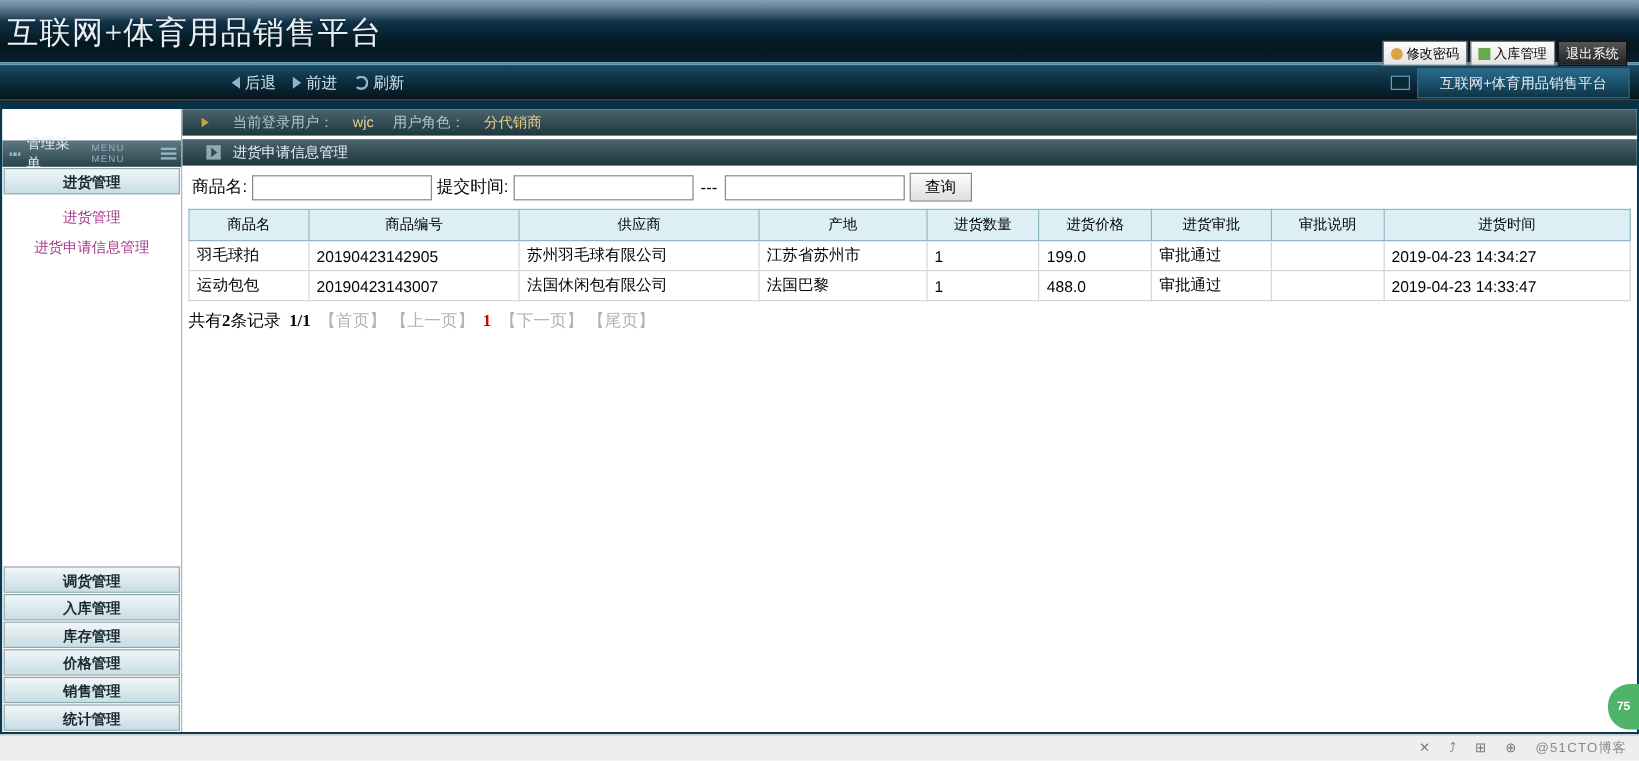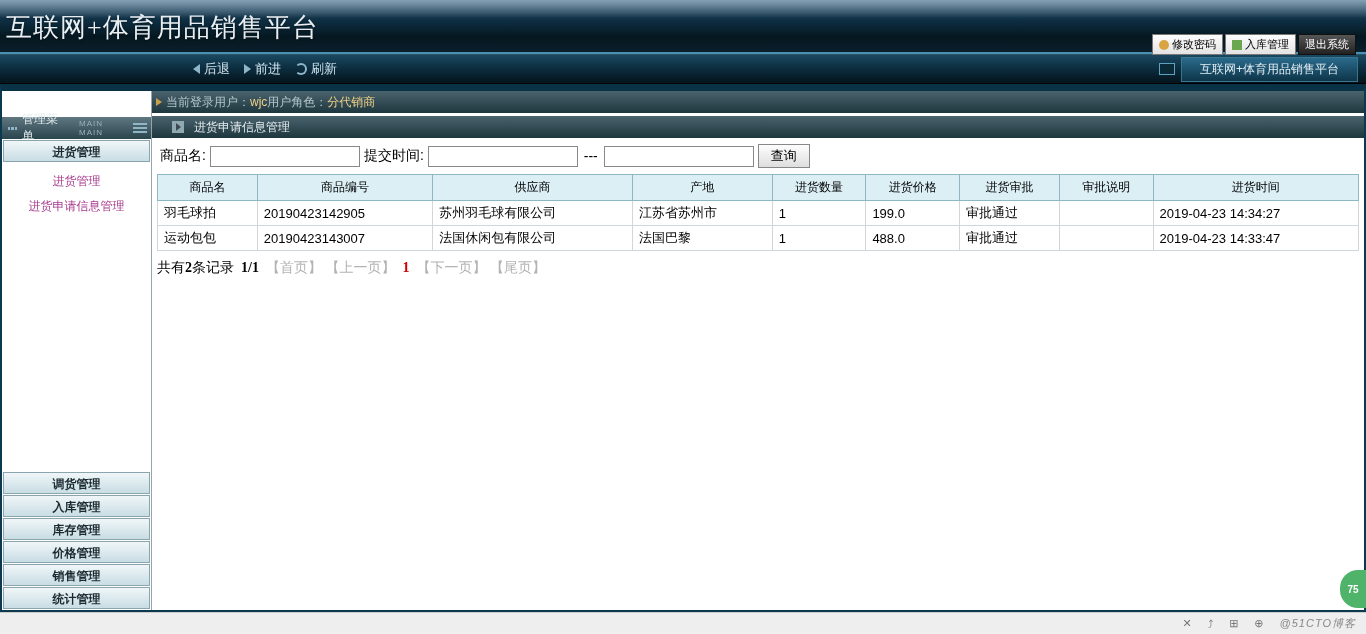--- a/index.html
+++ b/index.html
@@ -37,21 +37,21 @@
     .side-toggle{margin-left:auto;margin-right:4px;width:14px;height:10px;display:flex;flex-direction:column;justify-content:space-between;cursor:pointer;}
     .side-toggle div{height:2px;background:#8fb5c8;}
 
     .accordion{flex:1;display:flex;flex-direction:column;}
     .acc-head{height:22px;background:linear-gradient(#f0f6f8,#c8dde4);border:1px solid #8aa5ae;text-align:center;line-height:22px;font-size:12px;font-weight:bold;color:#1a2a30;cursor:pointer;margin:1px;}
     .acc-body{flex:1;padding:6px 0;text-align:center;}
     .acc-link{display:block;color:#a73a8c;font-size:12px;padding:4px 0;cursor:pointer;}
     .acc-foot .acc-head{margin:1px;}
 
     .content{flex:1;display:flex;flex-direction:column;background:#fff;}
-    .login-bar{height:22px;background:linear-gradient(#4a636d,#1e363e);color:#b3c5cc;font-size:12px;display:flex;align-items:center;padding-left:4px;gap:0;}
+    .login-bar{height:22px;background:linear-gradient(#4a636d,#1e363e);color:#b3c5cc;font-size:12px;display:flex;align-items:center;padding-left:16px;gap:16px;}
     .login-bar .val{color:#edd087;}
     .triangle{width:0;height:0;border-top:4px solid transparent;border-bottom:4px solid transparent;border-left:6px solid #c9a14a;margin-right:4px;}
 
     .panel-title{height:22px;background:linear-gradient(#4a636d,#1e363e);color:#e4edf0;font-size:12px;display:flex;align-items:center;padding-left:20px;gap:10px;margin-top:3px;}
     .panel-title .sq{width:12px;height:12px;background:#8fa9b2;display:inline-flex;align-items:center;justify-content:center;}
     .panel-title .sq::after{content:"";width:0;height:0;border-top:4px solid transparent;border-bottom:4px solid transparent;border-left:5px solid #3a4a50;}
 
     .search-row{padding:6px 8px;display:flex;align-items:center;gap:4px;font-size:14px;}
     .search-row input[type=text]{border:1px solid #888;height:21px;font-size:13px;padding:0 4px;}
     .in1{width:150px;} .in2{width:150px;} .in3{width:150px;}
@@ -62,21 +62,21 @@
     th{background:#dbeff5;border:1px solid #8db8c3;font-size:12px;font-weight:normal;padding:4px 6px;}
     td{border:1px solid #cfd7da;font-size:13px;padding:3px 6px;text-align:left;}
 
     .pager{padding:8px 5px;font-size:14px;font-family:"SimSun",serif;}
     .pager .cur{color:#d00000;font-weight:bold;}
     .pager .dis{color:#b3b3b3;}
     .pager b{font-weight:bold;}
 
     
     .footer{position:absolute;bottom:0;left:0;right:0;height:22px;background:#eee;border-top:1px solid #ccc;display:flex;align-items:center;justify-content:flex-end;padding-right:10px;gap:16px;color:#777;font-size:11px;}
-    .watermark{color:#888;font-style:italic;letter-spacing:1px;}
+    .watermark{color:#888;letter-spacing:1px;}
 
     .badge75{position:absolute;right:0;top:570px;width:26px;height:38px;background:#4fb36a;border-radius:18px 0 0 18px;color:#fff;font-size:10px;display:flex;align-items:center;justify-content:center;font-weight:bold;}
   </style>
 </head>
 <body>
 
 <div class="header">
   <div class="header-shine"></div>
   <div class="title">互联网+体育用品销售平台</div>
   <div class="top-btns">
@@ -117,21 +117,21 @@
 
 <div class="main">
   <div class="sidebar">
     <div class="side-head">
       <span class="side-head-ico">
           <span></span>
           <span></span>
           <span></span>
         </span>
       <span>管理菜单</span>
-      <span class="mm">MAIN MAIN</span>
+      <span class="mm">MENU MENU</span>
       <span class="side-toggle">
           <div></div>
           <div></div>
           <div></div>
         </span>
     </div>
     <div class="accordion">
       <div class="acc-head">进货管理</div>
       <div class="acc-body">
         <a class="acc-link">进货管理</a>

